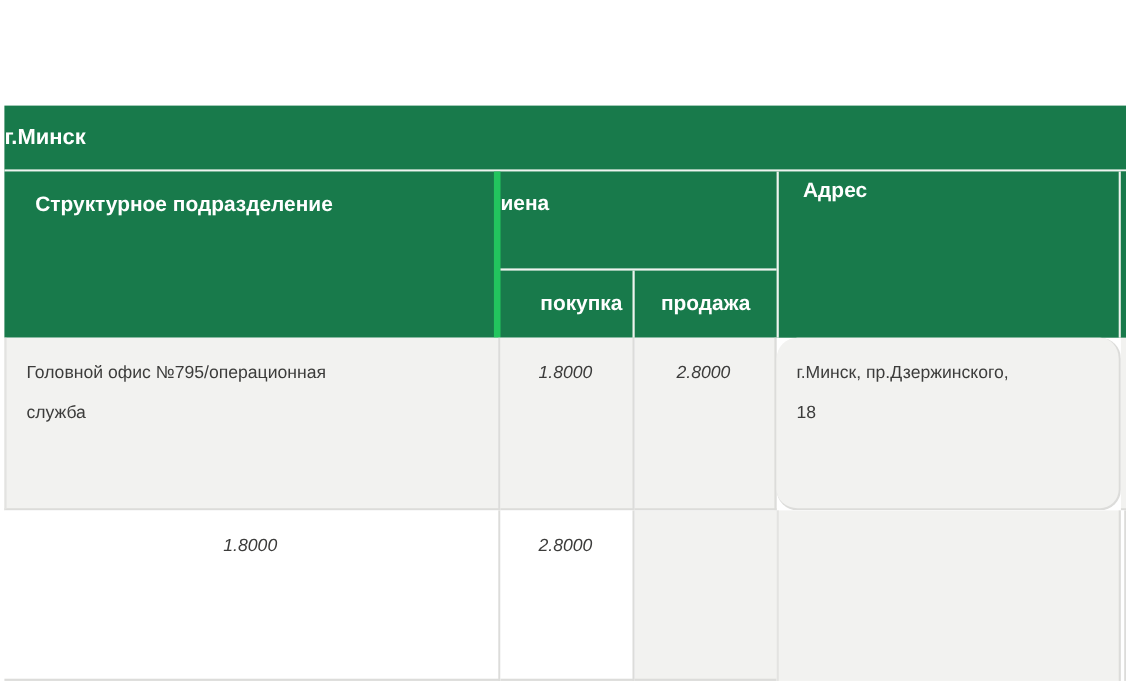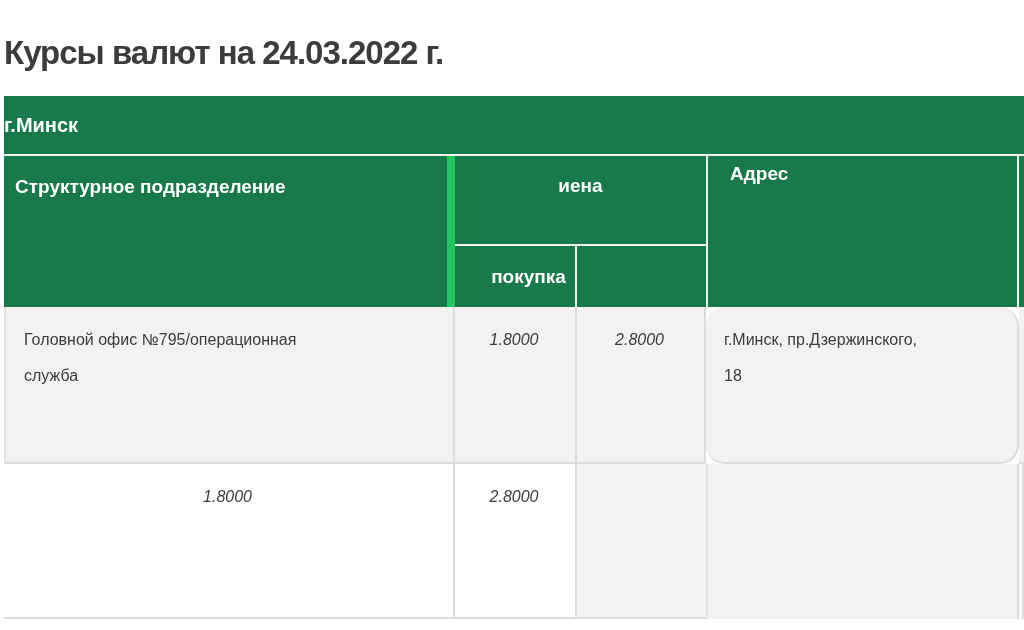--- a/index.html
+++ b/index.html
@@ -52,27 +52,27 @@
     grid-template-rows: 90px 61px;
     background: #187a4b;
     color: #ffffff;
     font-weight: 700;
     font-size: 19px;
   }
   .head-grid > div { box-sizing: border-box; }
 
   .h-branch {
     grid-column: 1; grid-row: 1 / 3;
-    padding: 18px 20px 0 11px;
-    border-right: 8px solid #22c55e;
+    padding: 18px 20px 0 28px;
+    border-right: 6px solid #22c55e;
     line-height: 26px;
   }
   .h-yen {
     grid-column: 2 / 4; grid-row: 1;
-    text-align: center;
+    text-align: left;
     padding-top: 13px;
     line-height: 34px;
     border-bottom: 2px solid #edf3ee;
   }
   .h-buy {
     grid-column: 2; grid-row: 2;
     display: flex; align-items: center; justify-content: center;
     border-right: 2px solid #edf3ee;
     margin-left: 27px;
   }
@@ -114,41 +114,41 @@
   .addr-cell { padding-left: 22px; border-radius: 19px; }
   .no-right { border-right: none !important; }
   .prewrap { white-space: pre-line; }
   .stub-cell { padding: 0 !important; }
 </style>
 </head>
 <body>
 
 <div class="stage">
 
-  <h1 class="page-title">Курсы валют на 24.03.2022 г.</h1>
 
   <div class="table-wrap">
 
     <div class="city-row">
       <span>г.Минск</span>
     </div>
 
     <div class="head-grid">
       <div class="h-branch">Структурное подразделение</div>
 
       <div class="h-yen">
         <div>иена</div>
       </div>
 
       <div class="h-addr">Адрес</div>
 
       <div class="h-next no-right stub-cell"></div>
 
       <div class="h-buy">покупка</div>
 
+      <div class="h-sell">продажа</div>
     </div>
 
     <div class="data-grid">
 
       <div class="cell-shade row-divider first-col prewrap">Головной офис №795/операционная
 служба</div>
       <div class="cell-shade row-divider rate-cell">1.8000</div>
       <div class="cell-shade row-divider rate-cell">2.8000</div>
       <div class="cell-shade row-divider addr-cell prewrap">г.Минск, пр.Дзержинского,
 18</div>

